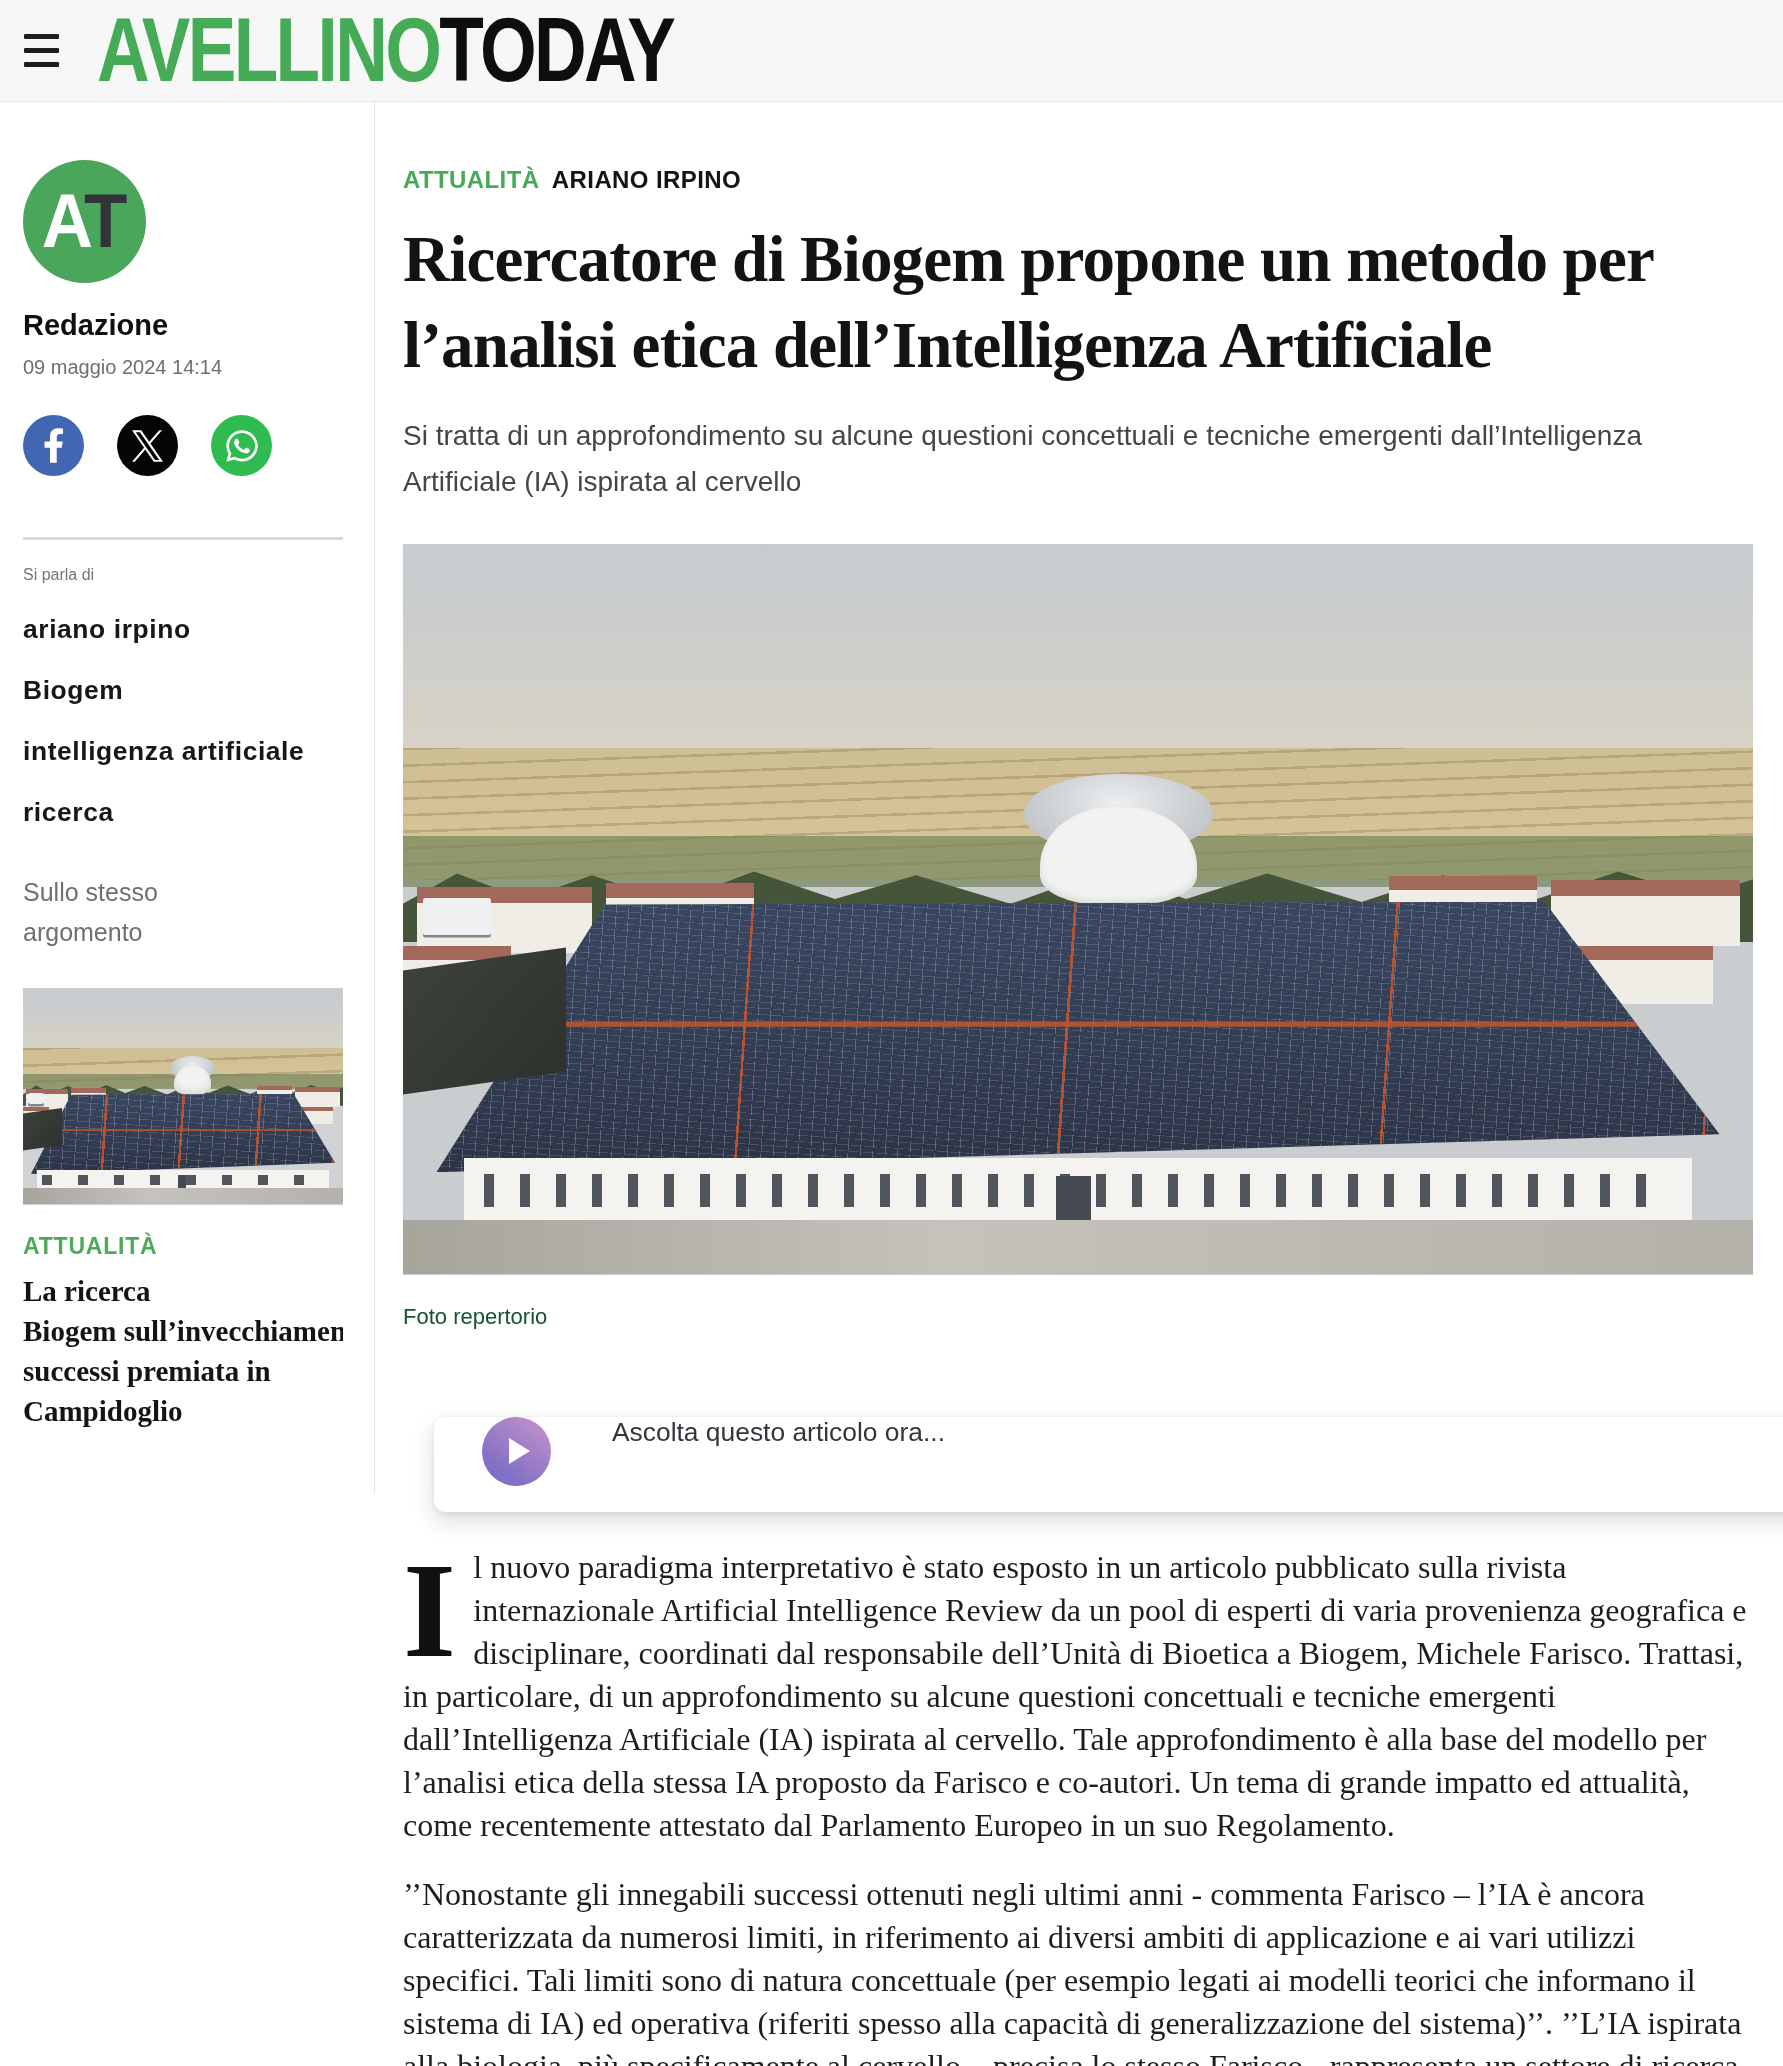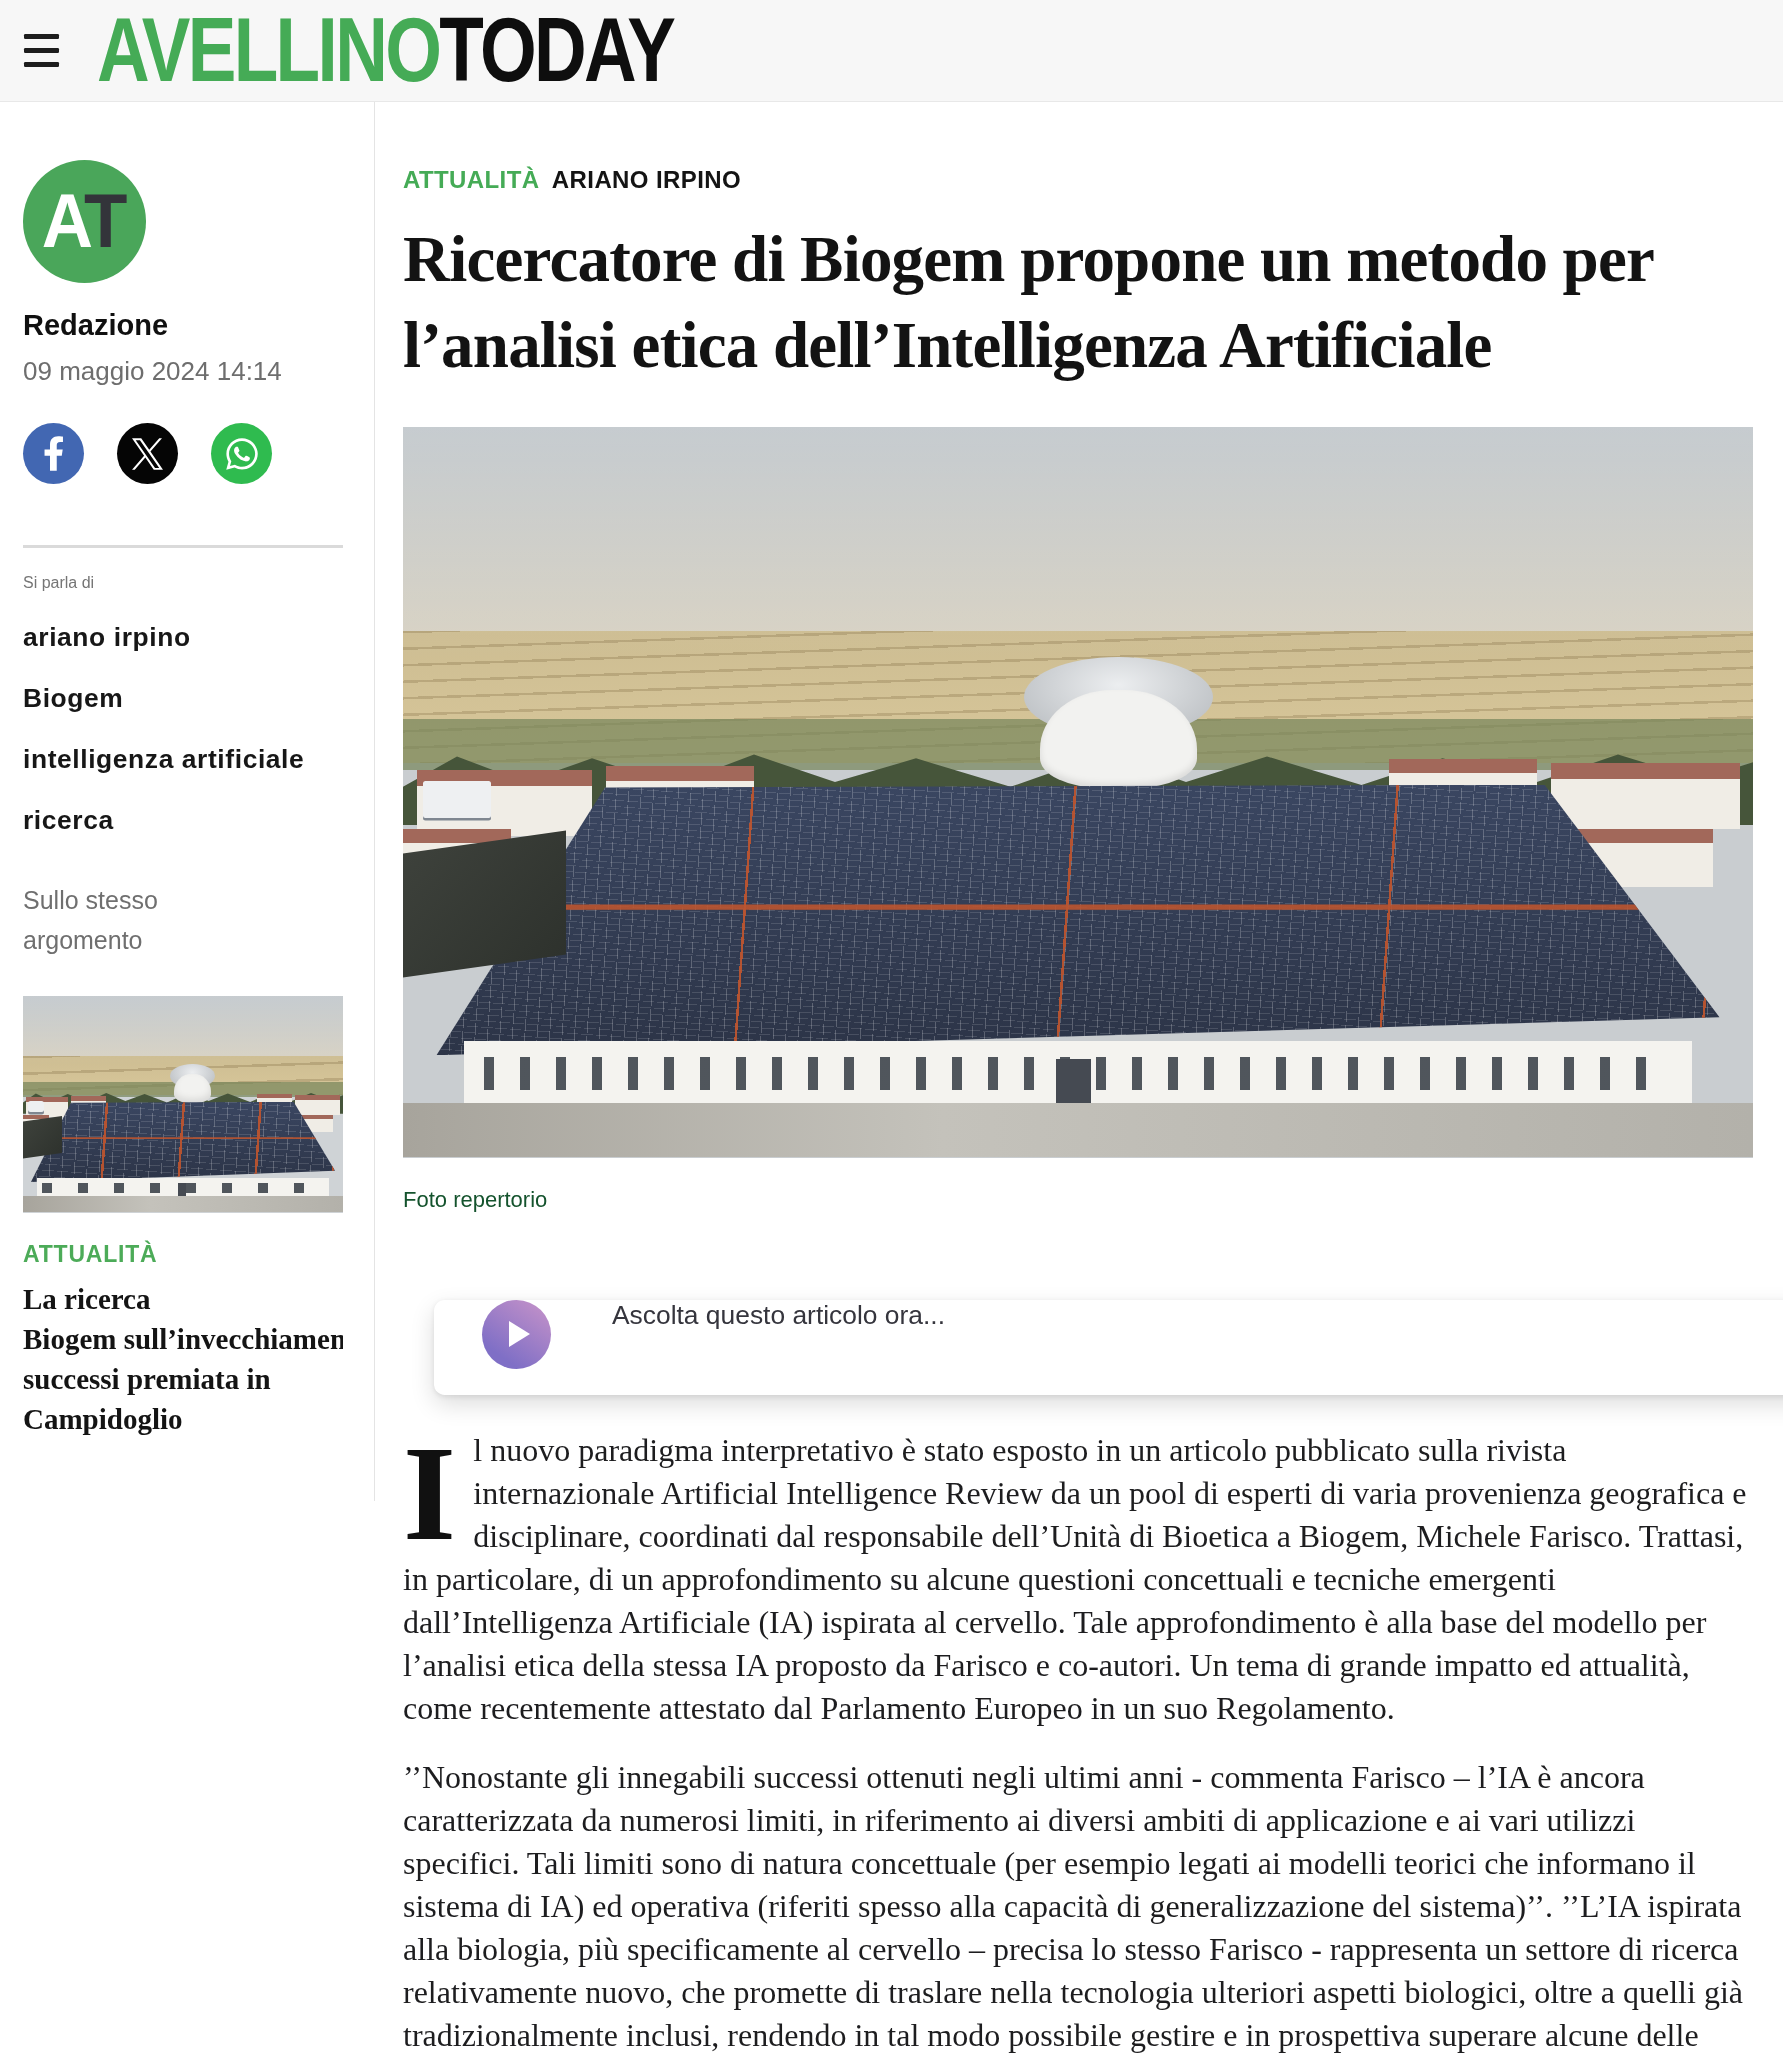--- a/index.html
+++ b/index.html
@@ -24,21 +24,21 @@
     border-right:0.8px solid #e4e4e4; align-self:flex-start; }
   main { flex:1; padding:64px 0 0 28px; }
 
   
   .avatar { width:123px; height:123px; border-radius:50%; background:#4aa65a;
     display:flex; align-items:center; justify-content:center; }
   .avatar span { font-size:71px; font-weight:800; transform:scaleY(1.06); }
   .avatar .a { color:#fff; }
   .avatar .t { color:#33343a; margin-left:-9px; }
   .author { margin-top:26px; font-size:29px; font-weight:700; color:#101010; }
-  .date { margin-top:14px; font-size:26px; color:#6e6e6e; }
+  .date { margin-top:14px; font-size:20px; color:#6e6e6e; }
   .social { margin-top:36px; display:flex; gap:33px; }
   .social-btn { width:61px; height:61px; border-radius:50%; display:flex;
     align-items:center; justify-content:center; cursor:pointer; }
   .social-fb { background:#4267b2; }
   .social-x  { background:#050505; }
   .social-wa { background:#2fbb4f; }
   .side-divider { margin-top:61px; height:2.5px; background:#dadada; }
   .topics-label { margin-top:26px; font-size:16px; color:#757575; }
   .topic { margin-top:30px; font-size:26.4px; font-weight:700; color:#171717;
     letter-spacing:0.6px; cursor:pointer; }
@@ -209,20 +209,21 @@
     </div>
   </aside>
 
   <main>
     <div class="kicker">
       <span class="category">ATTUALITÀ</span>
       <span class="location">ARIANO IRPINO</span>
     </div>
 
     <h1 class="title">Ricercatore di Biogem propone un metodo per l’analisi etica dell’Intelligenza Artificiale</h1>
+    <p class="subtitle">Si tratta di un approfondimento su alcune questioni concettuali e tecniche emergenti dall’Intelligenza Artificiale (IA) ispirata al cervello</p>
 
     <div class="hero campus-scene">
   <div class="cs-sky"></div>
   <div class="cs-far"></div>
   <div class="cs-greenband"></div>
   <div class="cs-trees"></div>
   <div class="cs-wing cs-w1"></div>
   <div class="cs-wing cs-w2"></div>
   <div class="cs-wing cs-w3"></div>
   <div class="cs-wing cs-w4"></div>

